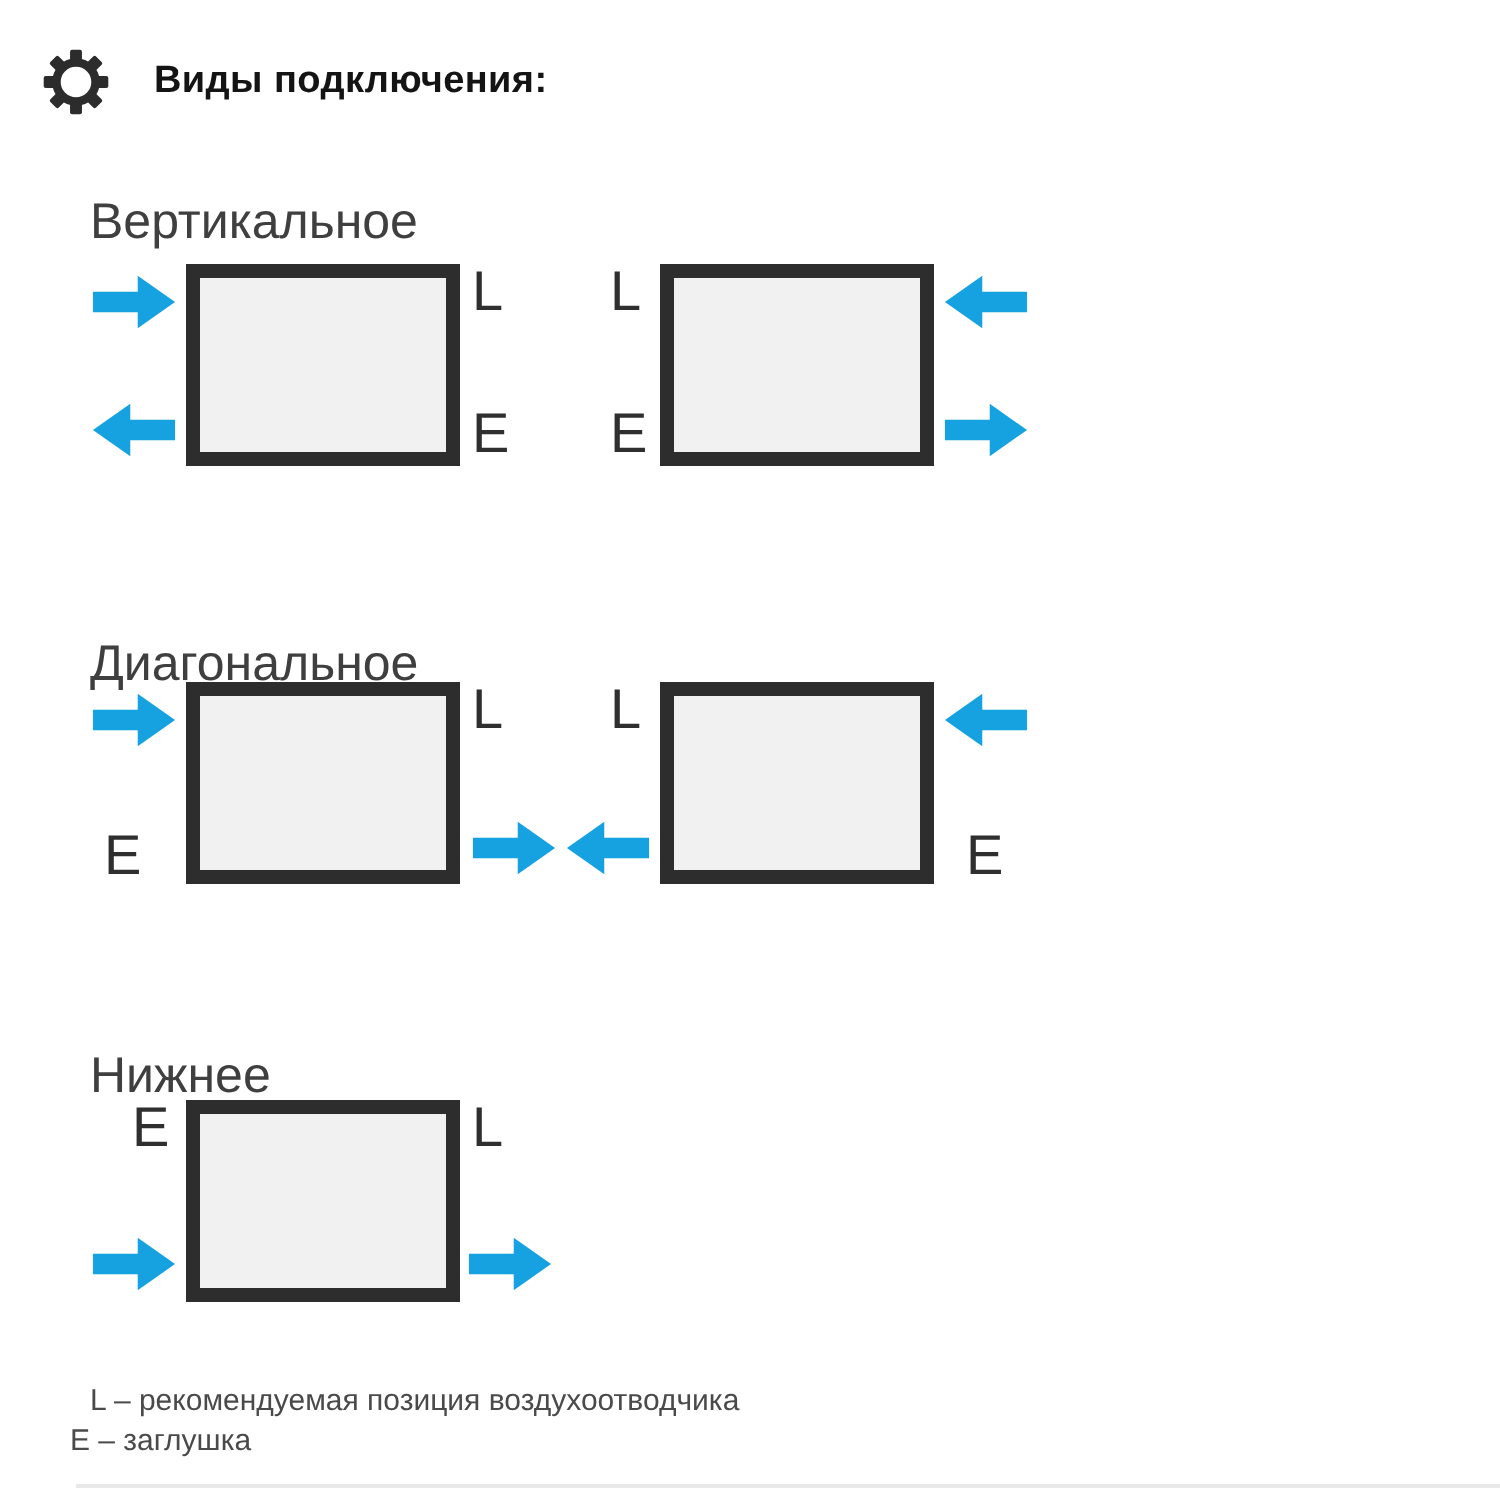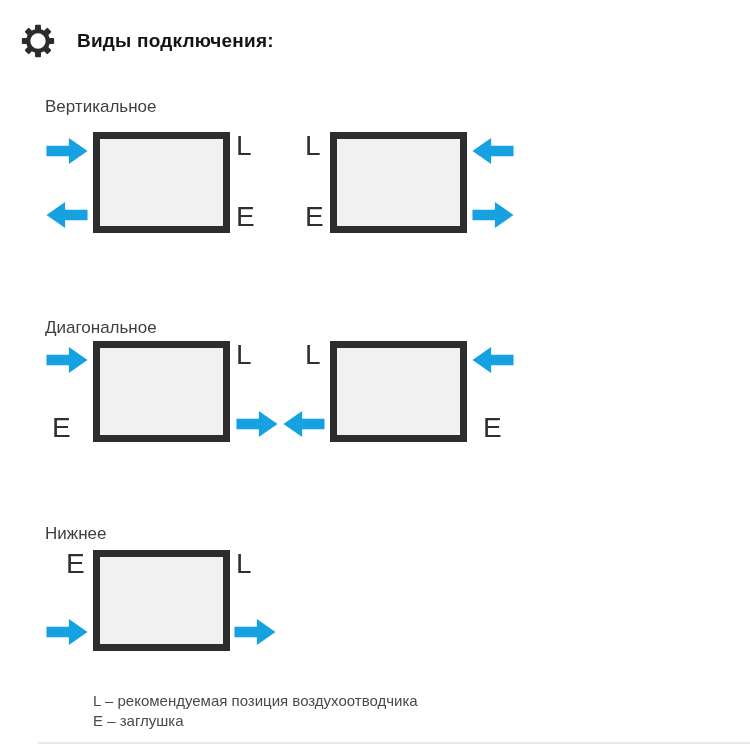--- a/index.html
+++ b/index.html
@@ -3,30 +3,30 @@
 <meta charset="utf-8">
 <style>
   html,body{margin:0;padding:0;background:#ffffff;}
   .canvas{
     position:relative;width:750px;height:750px;background:#ffffff;overflow:hidden;
     font-family:"Liberation Sans", sans-serif;color:#2f2f2f;
   }
   .header{position:absolute;left:21px;top:24px;display:flex;align-items:center;gap:22px;}
   .gear{width:34px;height:34px;flex:0 0 auto;}
   .page-title{font-size:19px;font-weight:700;color:#141414;letter-spacing:.2px;}
-  .section-title{position:absolute;font-size:17px;font-weight:400;color:#3f3f3f;}
+  .section-title{position:absolute;font-size:25px;font-weight:400;color:#3f3f3f;}
   .radiator{
     position:absolute;width:123px;height:87px;
     border:7px solid #2d2d2d;background:#f1f1f1;box-sizing:content-box;
   }
   .lbl{position:absolute;font-size:28px;line-height:30px;font-weight:400;color:#2f2f2f;}
   .arrow{position:absolute;width:42px;height:28px;}
   .arrow svg{display:block;width:100%;height:100%;}
   .arrow.left svg{transform:scaleX(-1);}
-  .legend-line{position:absolute;font-size:15px;color:#4a4a4a;margin-left:48px;}
+  .legend-line{position:absolute;font-size:15px;color:#4a4a4a;}
   .divider{position:absolute;left:38px;top:742px;width:712px;height:2px;background:#e8e8e8;}
 </style>
 </head>
 <body>
 
 <div class="canvas">
 
   <div class="header">
     <svg class="gear" viewBox="0 0 40 40" aria-hidden="true">
       <g fill="#2c2c2c">
@@ -114,16 +114,16 @@
         <path d="M0 9.5 L24 9.5 L24 1 L44 15 L24 29 L24 20.5 L0 20.5 Z" fill="#16a1e0"></path>
       </svg>
   </div>
   <div class="arrow" style="left:234px;top:618px">
     <svg viewBox="0 0 44 30">
         <path d="M0 9.5 L24 9.5 L24 1 L44 15 L24 29 L24 20.5 L0 20.5 Z" fill="#16a1e0"></path>
       </svg>
   </div>
 
   <div class="legend-line" style="left:45px;top:692px">L – рекомендуемая позиция воздухоотводчика</div>
-  <div class="legend-line" style="left:45px;top:712px">E – заглушка</div>
+  <div class="legend-line" style="left:35px;top:712px">E – заглушка</div>
   <div class="divider"></div>
 
 </div>
 
 </body></html>

